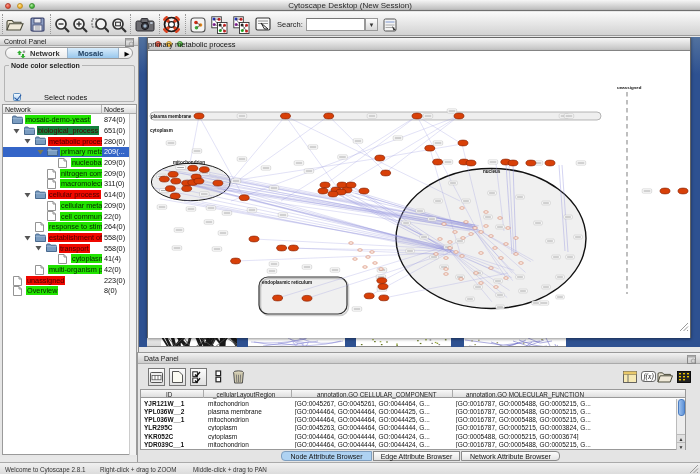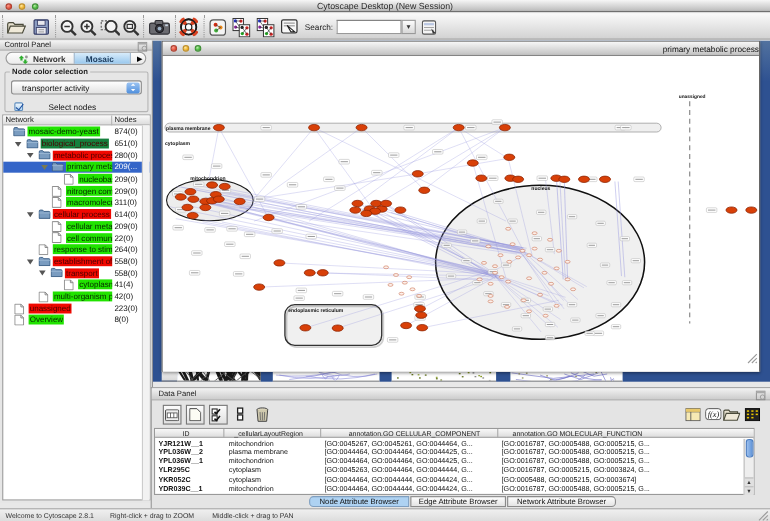--- a/index.html
+++ b/index.html
@@ -47,21 +47,21 @@
 .tlb { position:absolute; top:0.8px; font-size:7.3px; white-space:nowrap; padding:0 1px; height:9px; line-height:9px; overflow:hidden; }
 .tvl { position:absolute; left:101px; top:0.8px; font-size:7.3px; }
 #treescroll { position:absolute; right:0px; top:9px; width:7px; height:341px; background:#f2f2f2; border-left:1px solid #ccc; }
 
 
 #desktop { position:absolute; left:139px; top:37px; width:561px; height:310px; background:linear-gradient(#52729f,#2e5191 12%,#2e5191); overflow:hidden; }
 #bstrip { position:absolute; left:0; top:300px; width:561px; height:12px; }
 .bw { position:absolute; top:0; height:11px; background:#fff; overflow:hidden; border-bottom:2px solid #888; }
 #fwin { position:absolute; left:8px; top:0px; width:544px; height:301px; background:#fff; border:1px solid #666; box-shadow:0 1px 3px rgba(0,0,0,0.45); }
 #fwin-title { position:absolute; left:0; top:0; width:542px; height:13px; background:linear-gradient(#f7f7f7,#cacaca 85%,#bdbdbd); border-bottom:1px solid #848484; }
-#fwin-title .t { position:absolute; width:100%; text-align:right; top:2px; font-size:7.5px; color:#111; }
+#fwin-title .t { position:absolute; width:100%; text-align:left; top:2px; font-size:7.5px; color:#111; }
 #fwin-canvas { position:absolute; left:0; top:13px; width:542px; height:287px; background:#fff; overflow:hidden; }
 #fwin-grip { position:absolute; right:1px; bottom:1px; }
 
 
 #dpanel { position:absolute; left:137px; top:352px; width:563px; height:110px; background:#e4e4e4; border-left:1px solid #999; border-top:1px solid #999; }
 #dpanel-title { position:absolute; left:0; top:0; width:562px; height:11px; background:linear-gradient(#f2f2f2,#cccccc); border-bottom:1px solid #aaa; }
 #dpanel-title span { position:absolute; left:6px; top:1.5px; font-size:7px; color:#222; }
 .dpi { position:absolute; top:15px; width:17px; height:18px; background:linear-gradient(#fcfcfc,#e0e0e0); border:1px solid #777; display:flex; align-items:center; justify-content:center; }
 .dpir { position:absolute; top:16px; width:16px; height:15px; display:flex; align-items:center; justify-content:center; }
 #dtable { position:absolute; left:2px; top:36px; width:546px; height:61px; background:#fff; border:1px solid #999; }
@@ -256,24 +256,20 @@
           <path d="M6 8.5 L3.5 6 L5 6 L5 4 L7 4 L7 6 L8.5 6 Z" fill="#2fae2f"></path>
           <circle cx="7" cy="1.8" r="1.3" fill="#999"></circle>
         </svg>
     <span class="ntx">Network</span>
     <div id="tab-mosaic"></div>
     <span class="mtx">Mosaic</span>
     <div id="tabarrow">▶</div>
   </div>
   <div id="groupbox">
         <span class="gl">Node color selection</span>
-    <div id="combo">
-          <span class="ct">transporter activity</span>
-          <div class="stepper"></div>
-        </div>
   </div>
   <div id="selnodes">
         <div class="box"></div>
         <div class="lbl">Select nodes</div>
       </div>
   <div id="treewrap">
     <div id="treehdr">
           <span class="h1">Network</span>
           <div class="hd"></div>
           <span class="h2">Nodes</span>

